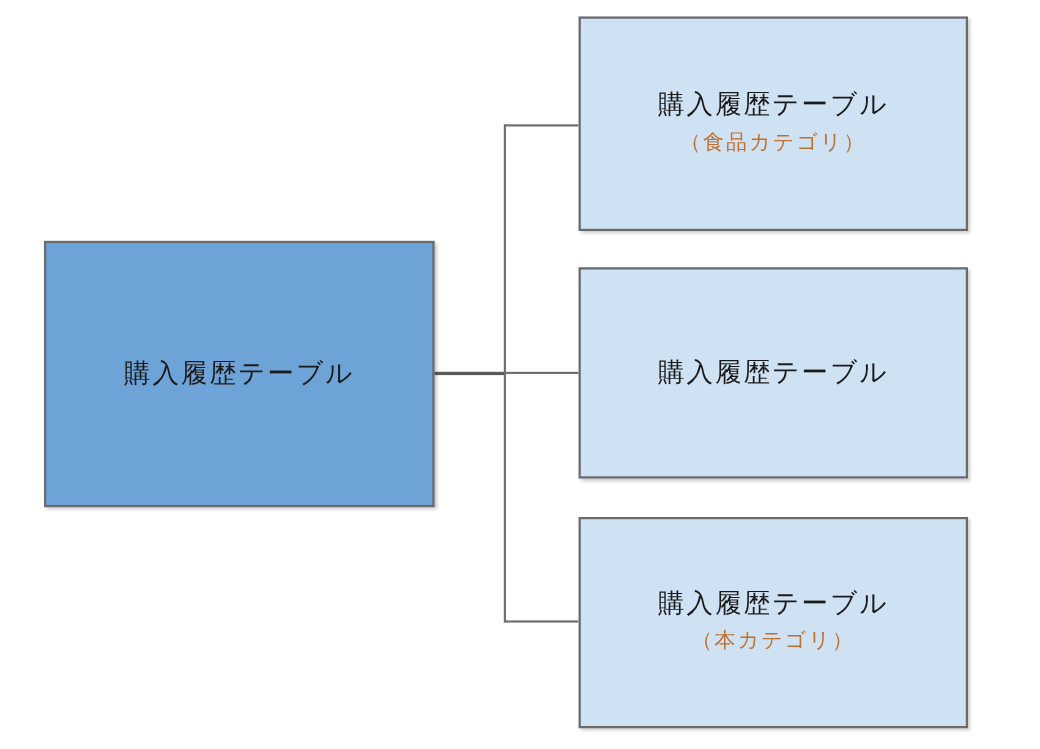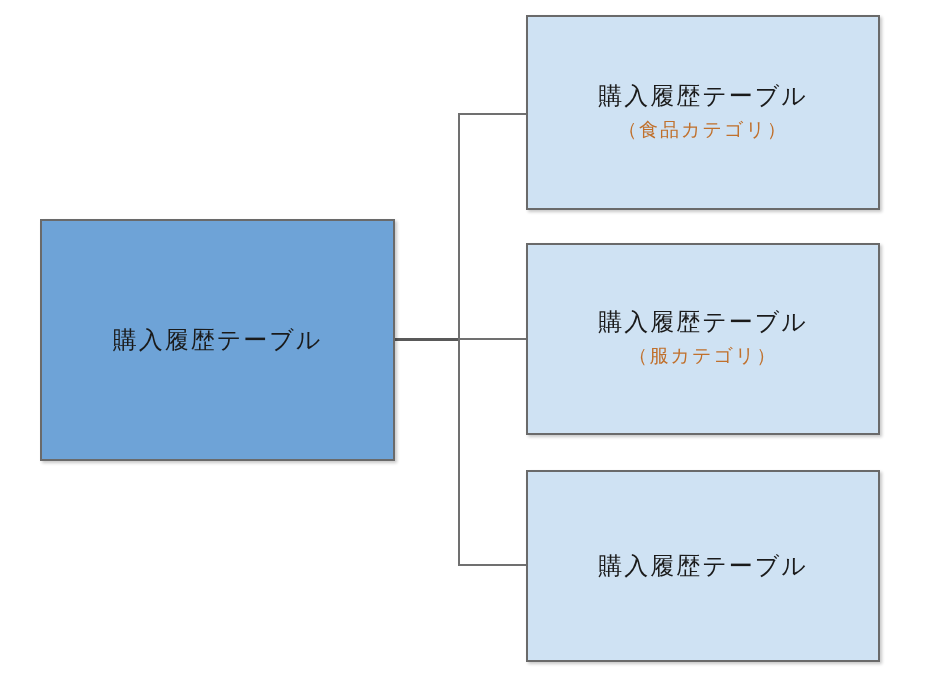--- a/index.html
+++ b/index.html
@@ -91,20 +91,20 @@
     <span class="label">購入履歴テーブル</span>
   </div>
 
   <div class="node child child-1">
     <span class="label">購入履歴テーブル</span>
     <span class="sublabel">（食品カテゴリ）</span>
   </div>
 
   <div class="node child child-2">
     <span class="label">購入履歴テーブル</span>
-    <span class="sublabel">（服カテゴリ）</span>
   </div>
 
   <div class="node child child-3">
     <span class="label">購入履歴テーブル</span>
+    <span class="sublabel">（本カテゴリ）</span>
   </div>
 
 </div>
 
 </body></html>

